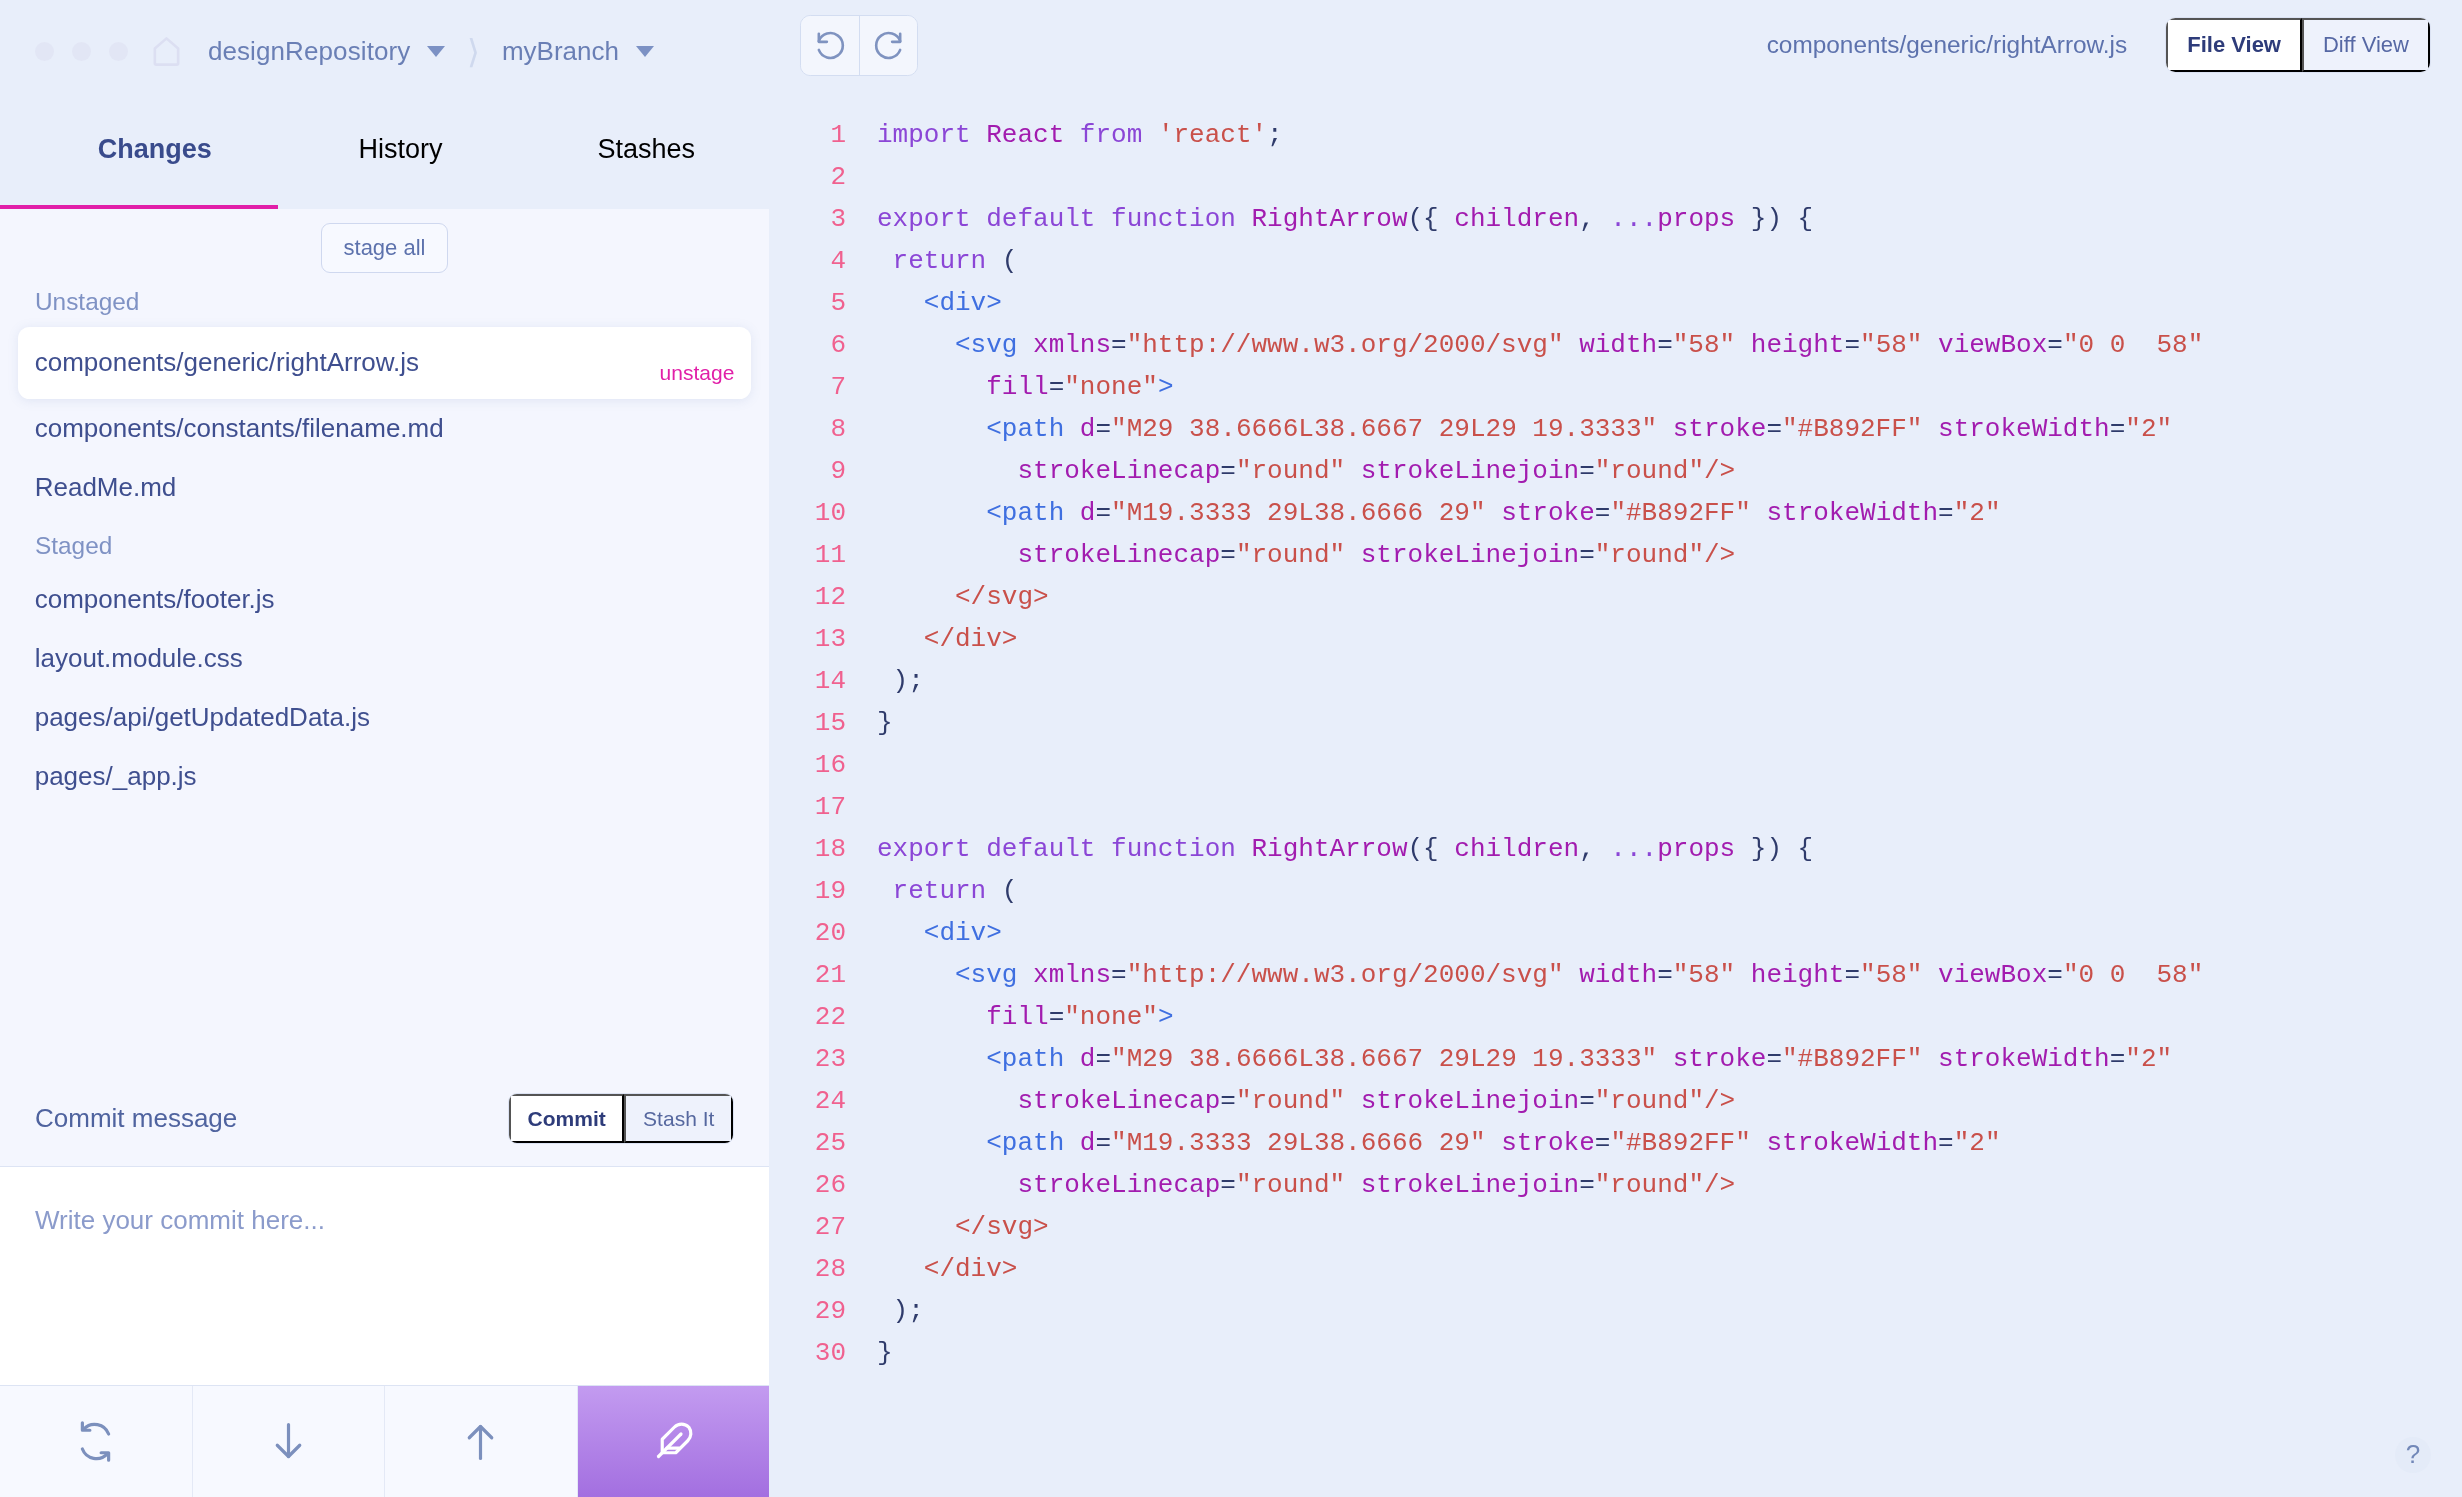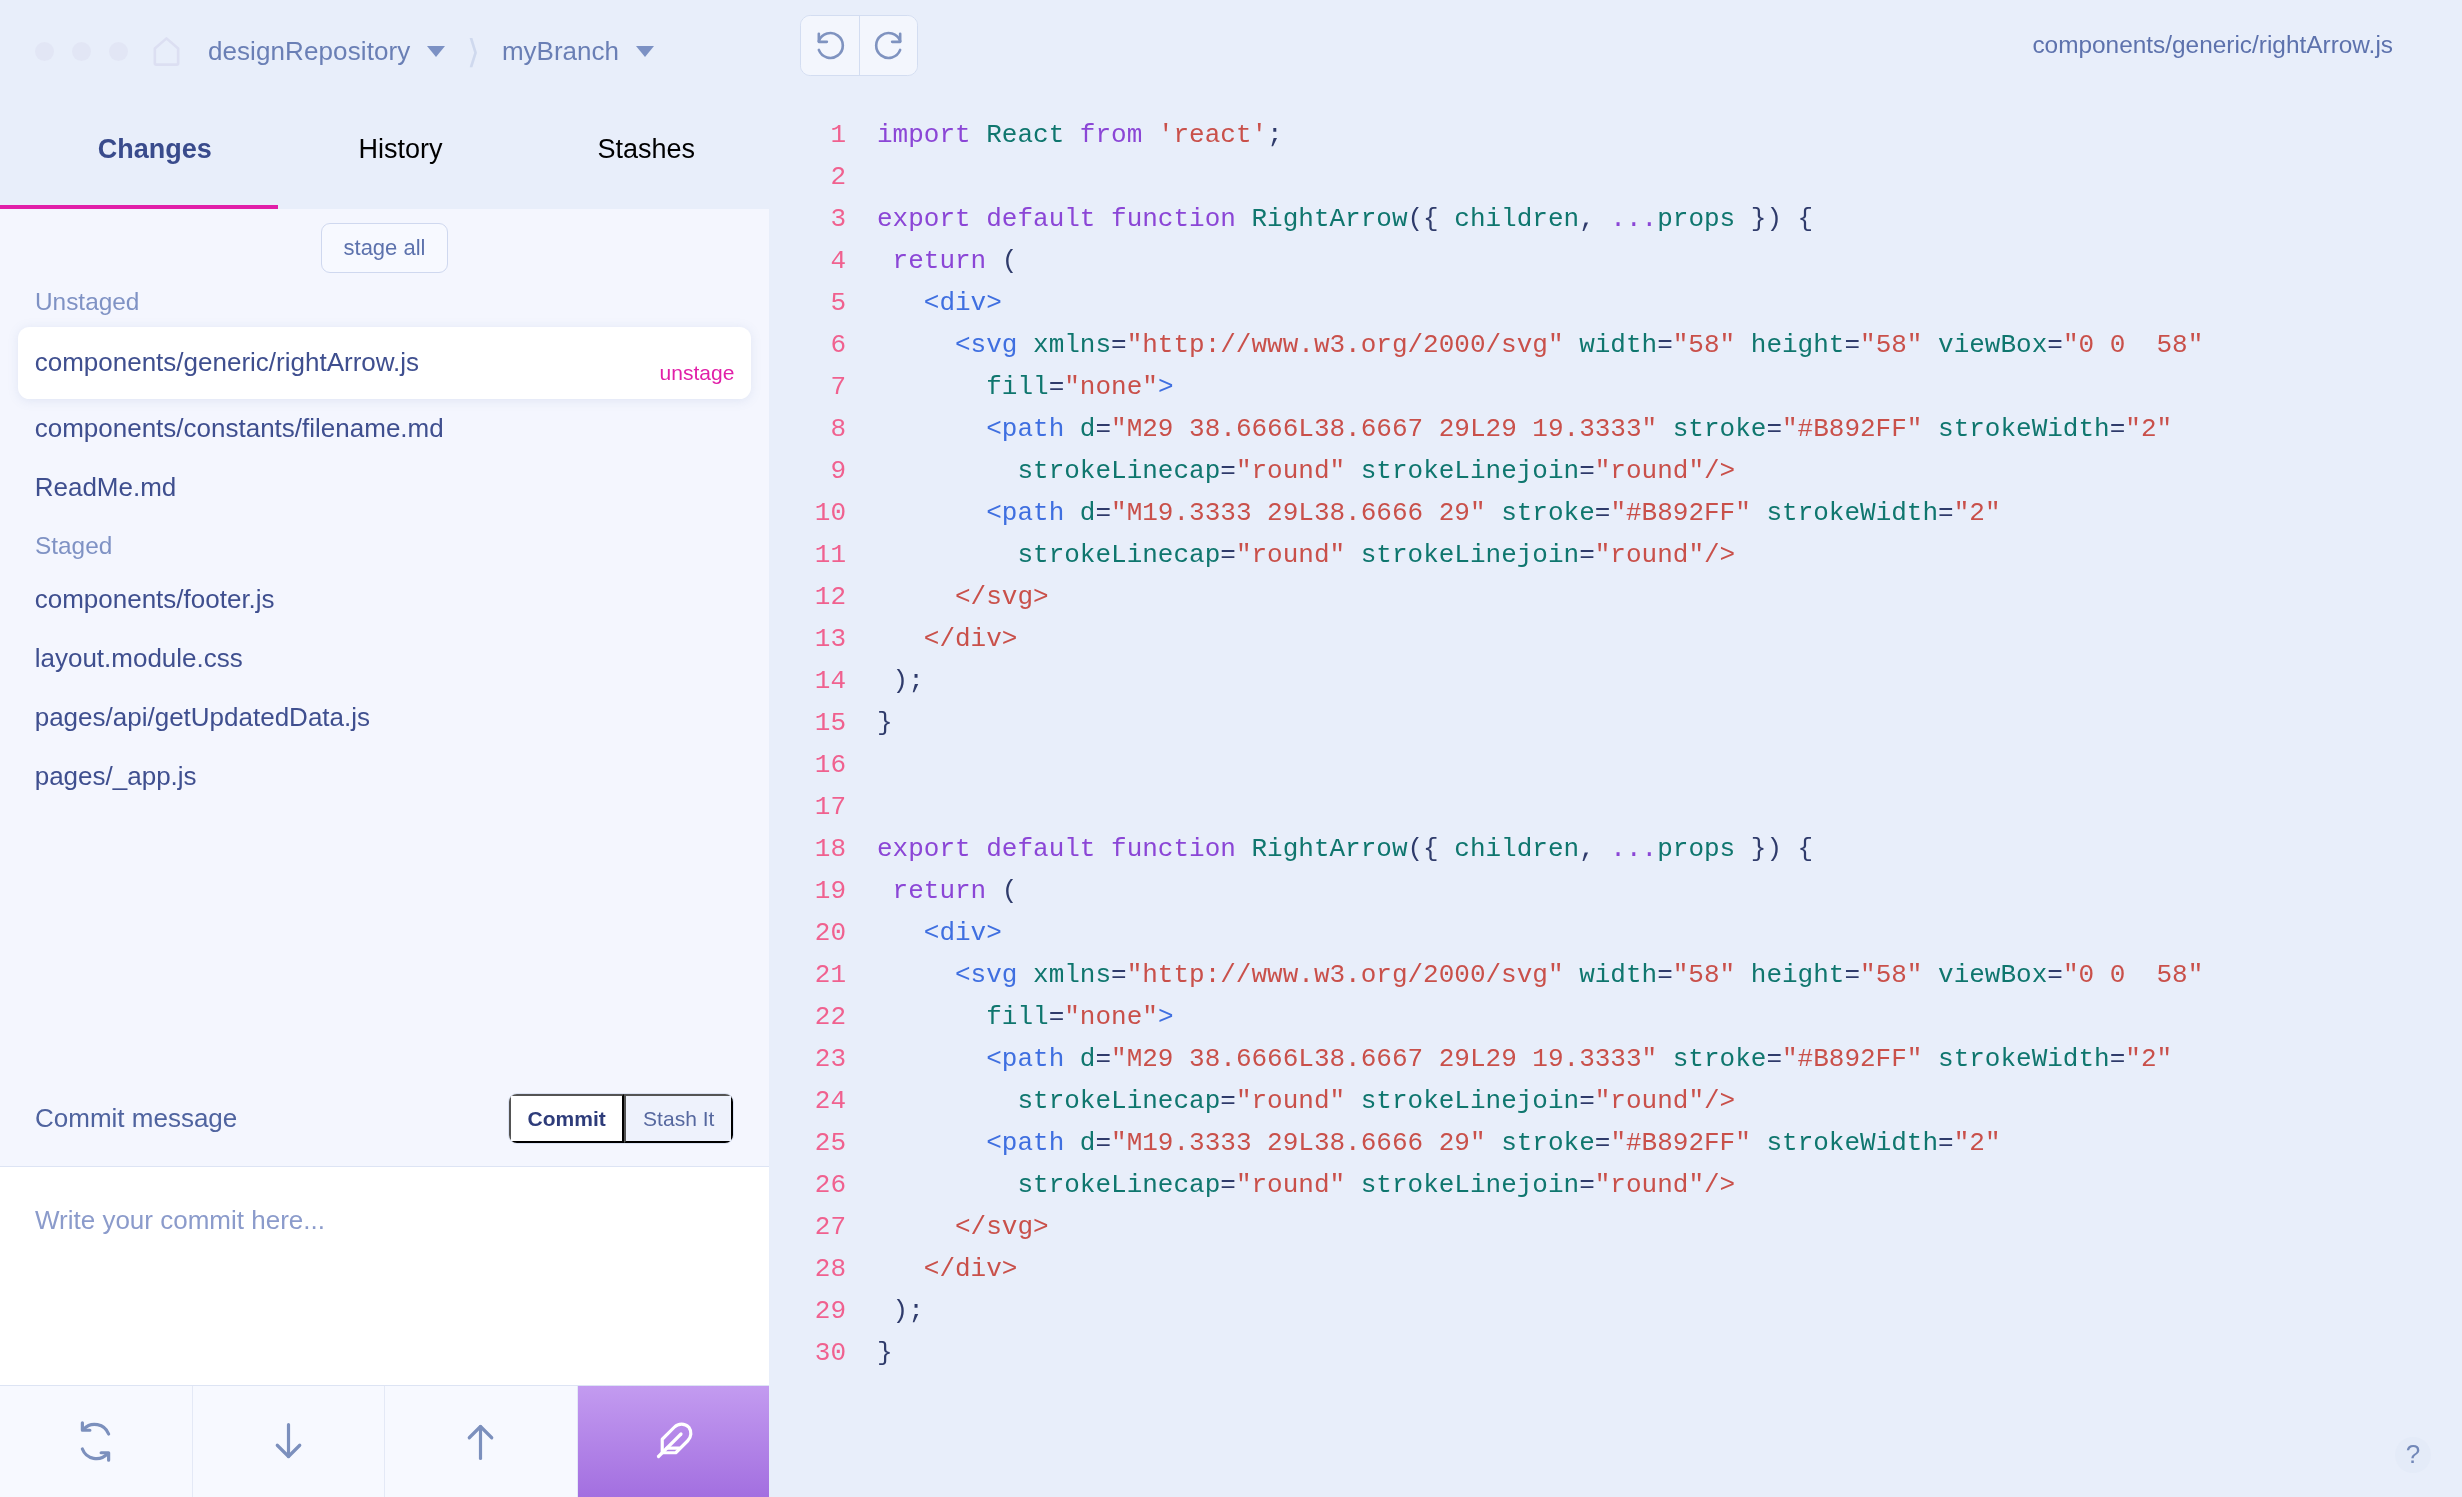--- a/index.html
+++ b/index.html
@@ -181,21 +181,21 @@
     font-family:"Liberation Mono", monospace;
     font-size:26px; line-height:42px;
     white-space:pre;
   }
   .ln {
     width:77px; flex:0 0 77px; text-align:right;
     color:#f0618f; margin-right:31px; user-select:none;
   }
   .ctext { color:#3b4a80; }
   .k  { color:#8b46d6; }  
-  .fn { color:#0f766e;text-align:right; }  
+  .fn { color:#a21caf;text-align:right; }  
   .s  { color:#c9504a; }  
   .tg { color:#3f6fe0; }  
   .p  { color:#2f3b6b; }  
   .cl { color:#c9504a; }  
 
   .help-btn {
     position:absolute; right:31px; bottom:24.4px;
     width:36px; height:36px; border-radius:50%;
     display:flex; align-items:center; justify-content:center;
     color:#7288b8; font-size:26px; cursor:pointer;
@@ -345,20 +345,24 @@
           <span>
             <svg viewBox="0 0 24 24" fill="none" stroke="#7f93c0" stroke-width="1.8" stroke-linecap="round" stroke-linejoin="round">
               <path d="M20 9a8.5 8.5 0 1 0 0 6"></path>
                 <polyline points="20 4 20 9.5 14.5 9.5"></polyline>
             </svg>
           </span>
         </div>
       </div>
       <div class="head-spacer"></div>
       <span class="current-file">components/generic/rightArrow.js</span>
+      <div class="view-toggle">
+        <button class="view-seg active">File View</button>
+        <button class="view-seg">Diff View</button>
+      </div>
     </div>
 
     <div class="code-pane" id="code-pane">
         <div class="code-line"><span class="ln">1</span><span class="ctext"><span class="k">import</span><span class="ctext"> </span><span class="fn">React</span><span class="ctext"> </span><span class="k">from</span><span class="ctext"> </span><span class="s">'react'</span><span class="p">;</span></span></div>
         <div class="code-line"><span class="ln">2</span><span class="ctext"> </span></div>
         <div class="code-line"><span class="ln">3</span><span class="ctext"><span class="k">export default function </span><span class="fn">RightArrow</span><span class="p">({ </span><span class="fn">children</span><span class="p">, </span><span class="k">...</span><span class="fn">props</span><span class="p"> }) {</span></span></div>
         <div class="code-line"><span class="ln">4</span><span class="ctext"><span class="ctext"> </span><span class="k">return</span><span class="p"> (</span></span></div>
         <div class="code-line"><span class="ln">5</span><span class="ctext"><span class="ctext">   </span><span class="tg">&lt;div&gt;</span></span></div>
         <div class="code-line"><span class="ln">6</span><span class="ctext"><span class="ctext">     </span><span class="tg">&lt;svg </span><span class="fn">xmlns</span><span class="p">=</span><span class="s">"http://www.w3.org/2000/svg"</span><span class="ctext"> </span><span class="fn">width</span><span class="p">=</span><span class="s">"58"</span><span class="ctext"> </span><span class="fn">height</span><span class="p">=</span><span class="s">"58"</span><span class="ctext"> </span><span class="fn">viewBox</span><span class="p">=</span><span class="s">"0 0  58"</span></span></div>
         <div class="code-line"><span class="ln">7</span><span class="ctext"><span class="ctext">       </span><span class="fn">fill</span><span class="p">=</span><span class="s">"none"</span><span class="tg">&gt;</span></span></div>

